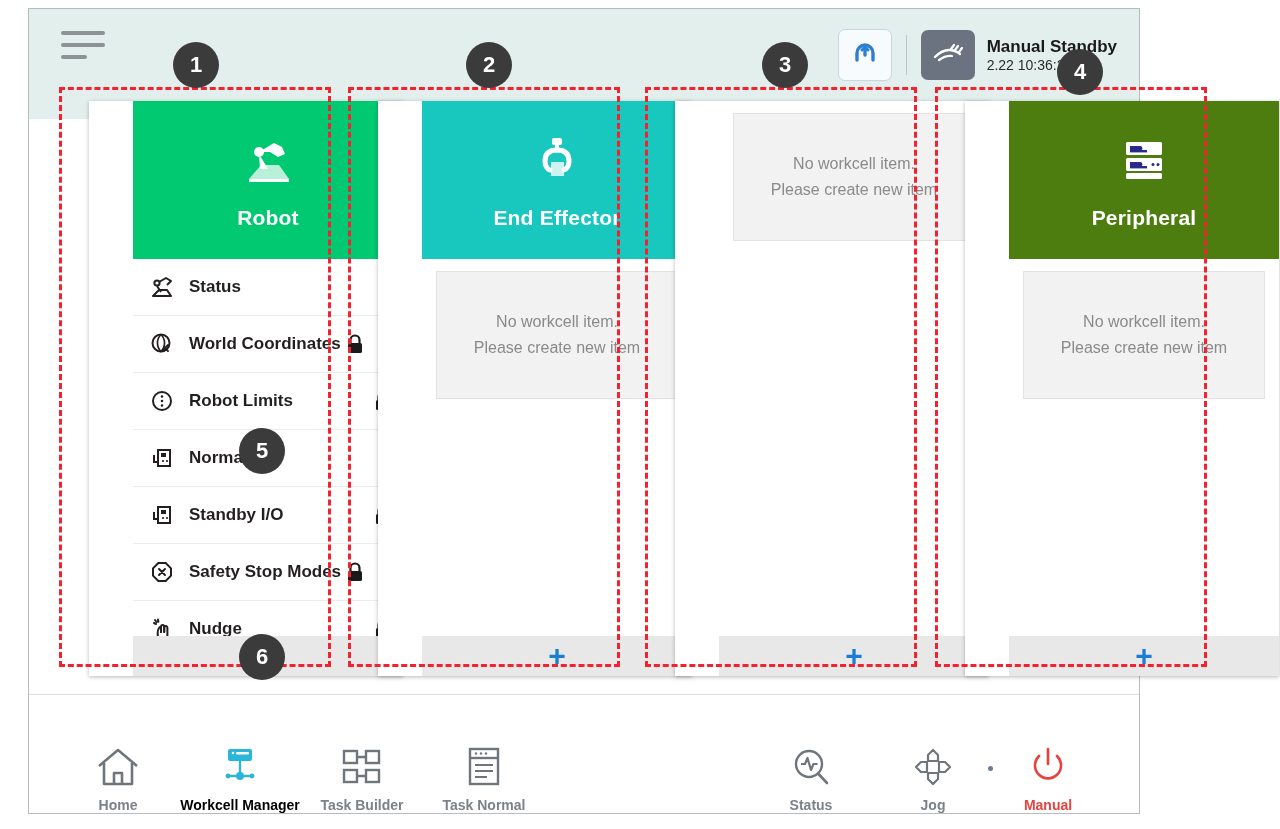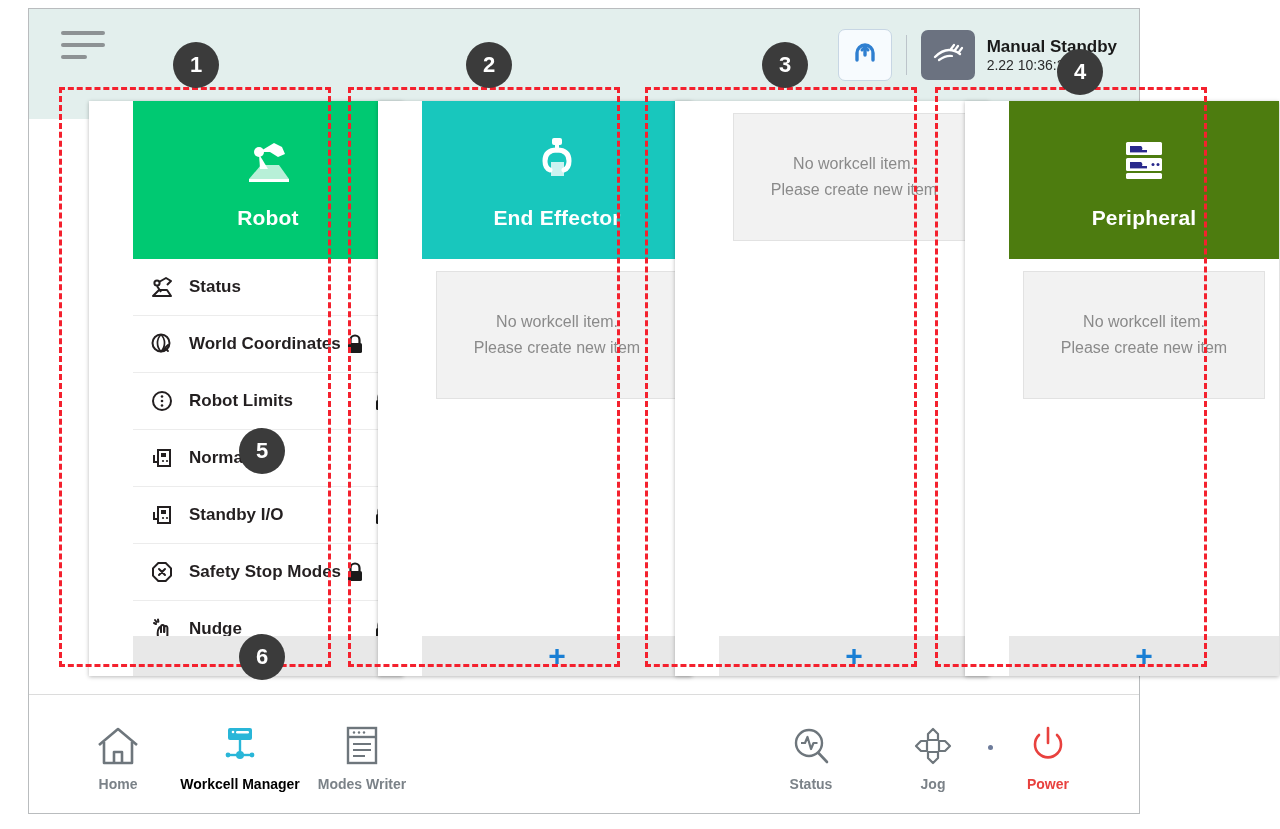--- a/index.html
+++ b/index.html
@@ -54,21 +54,21 @@
   .row .lock{margin-left:auto;display:flex;align-items:center;}
   .row .lock.tight{margin-left:4px;}
 
   .sbar{position:absolute;right:0;top:0;width:22px;bottom:0;background:#f5f5f5;}
   .sbar .arw{height:22px;background:#9a9a9a;display:flex;align-items:center;justify-content:center;}
   .sbar .thumb{position:absolute;left:0;right:0;top:22px;height:340px;background:#b0b0b0;}
   .sbar .arw.bot{position:absolute;bottom:0;left:0;right:0;}
 
   
   .nav{position:absolute;left:0;bottom:0;width:100%;height:118px;background:#fff;
-       border-top:1px solid #dcdcdc;display:flex;align-items:center;}
+       border-top:1px solid #dcdcdc;display:flex;align-items:flex-end;}
   .nav-left{display:flex;margin-left:28px;}
   .nav-right{display:flex;margin-left:auto;margin-right:30px;}
   .nitem{width:122px;display:flex;flex-direction:column;align-items:center;justify-content:center;cursor:pointer;}
   .nitem .nic{height:50px;display:flex;align-items:flex-end;justify-content:center;}
   .nitem .nlabel{font-size:14px;font-weight:bold;color:#7b8288;margin-top:9px;}
   .nitem.active .nlabel{color:#000000;}
   .nitem.power .nlabel{color:#e8413e;}
   .dot{width:5px;height:5px;border-radius:50%;background:#6d7b9a;align-self:center;margin:0 -6px 14px -6px;}
 
   
@@ -355,33 +355,45 @@
             <path d="M23 15 V30" stroke="#29b6d8" stroke-width="2.4"></path>
             <path d="M11 30 H35" stroke="#29b6d8" stroke-width="2.4"></path>
             <circle cx="23" cy="30" r="4" fill="#29b6d8"></circle>
             <circle cx="11" cy="30" r="2.4" fill="#29b6d8"></circle>
             <circle cx="35" cy="30" r="2.4" fill="#29b6d8"></circle>
           </svg>
         </span>
         <span class="nlabel">Workcell Manager</span>
       </div>
 
+      <div class="nitem">
+        <span class="nic">
+          <svg width="46" height="42" viewBox="0 0 46 42">
+            <rect x="5" y="5" width="13" height="12" fill="none" stroke="#6e767c" stroke-width="2.4"></rect>
+            <rect x="27" y="5" width="13" height="12" fill="none" stroke="#6e767c" stroke-width="2.4"></rect>
+            <rect x="5" y="24" width="13" height="12" fill="none" stroke="#6e767c" stroke-width="2.4"></rect>
+            <rect x="27" y="24" width="13" height="12" fill="none" stroke="#6e767c" stroke-width="2.4"></rect>
+            <path d="M18 11 H27 M18 30 H27" stroke="#6e767c" stroke-width="2.4"></path>
+          </svg>
+        </span>
+        <span class="nlabel">Task Builder</span>
+      </div>
 
       <div class="nitem">
         <span class="nic">
           <svg width="46" height="42" viewBox="0 0 46 42">
             <rect x="9" y="3" width="28" height="35" fill="none" stroke="#6e767c" stroke-width="2.4"></rect>
             <path d="M9 12 H37" stroke="#6e767c" stroke-width="2.4"></path>
             <circle cx="15" cy="7.5" r="1.2" fill="#6e767c"></circle>
             <circle cx="20" cy="7.5" r="1.2" fill="#6e767c"></circle>
             <circle cx="25" cy="7.5" r="1.2" fill="#6e767c"></circle>
             <path d="M14 19 H32 M14 25 H32 M14 31 H26" stroke="#6e767c" stroke-width="2.2"></path>
           </svg>
         </span>
-        <span class="nlabel">Modes Writer</span>
+        <span class="nlabel">Task Normal</span>
       </div>
     </div>
 
     <div class="nav-right">
 
       <div class="nitem">
         <span class="nic">
           <svg width="46" height="42" viewBox="0 0 46 42">
             <circle cx="21" cy="18" r="13" fill="none" stroke="#6e767c" stroke-width="2.4"></circle>
             <path d="M13 18 h4 l2.5 -6 l3.5 12 l2.5 -6 h4" fill="none" stroke="#6e767c" stroke-width="2.2" stroke-linejoin="round"></path>
@@ -406,21 +418,21 @@
       <div class="dot"></div>
 
 
       <div class="nitem power">
         <span class="nic">
           <svg width="46" height="42" viewBox="0 0 46 42">
             <path d="M14 10 a13 13 0 1 0 18 0" fill="none" stroke="#e8413e" stroke-width="2.6" stroke-linecap="round"></path>
             <path d="M23 3 V18" stroke="#e8413e" stroke-width="2.6" stroke-linecap="round"></path>
           </svg>
         </span>
-        <span class="nlabel">Power</span>
+        <span class="nlabel">Manual</span>
       </div>
     </div>
   </div>
 
   <div class="ann" style="left:30px;top:78px;width:272px;height:580px;"></div>
   <div class="ann" style="left:319px;top:78px;width:272px;height:580px;"></div>
   <div class="ann" style="left:616px;top:78px;width:272px;height:580px;"></div>
   <div class="ann" style="left:906px;top:78px;width:272px;height:580px;"></div>
 
   <div class="badge" style="left:144px;top:33px;">1</div>

